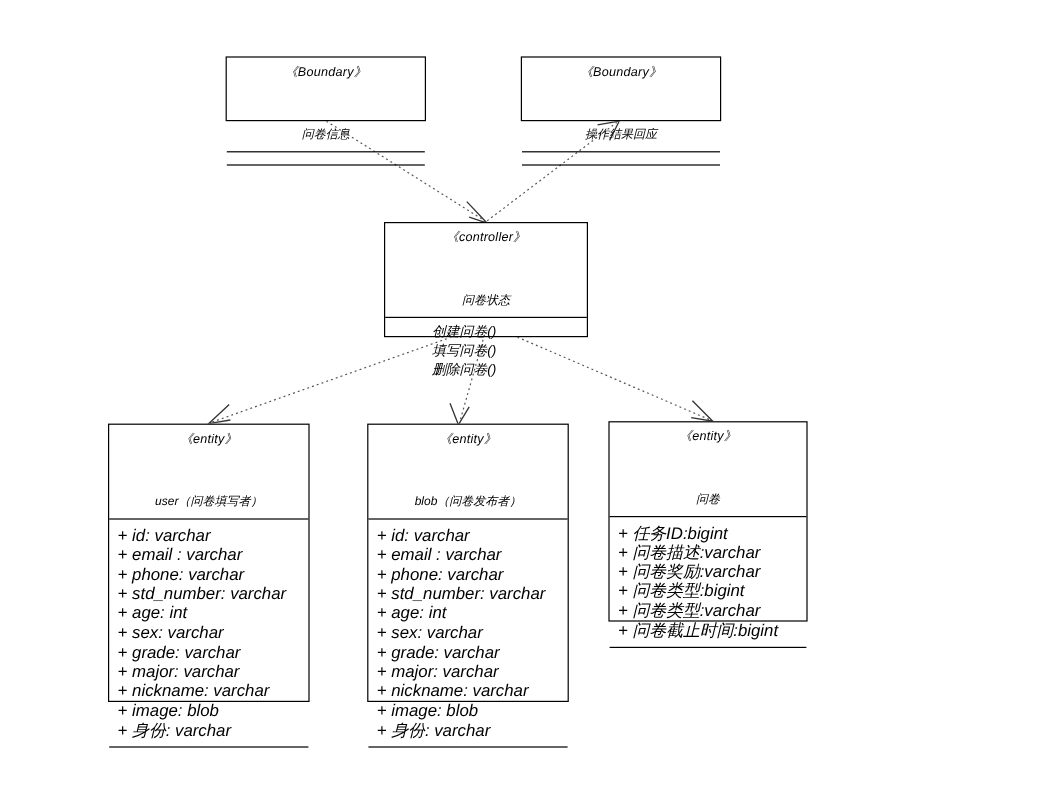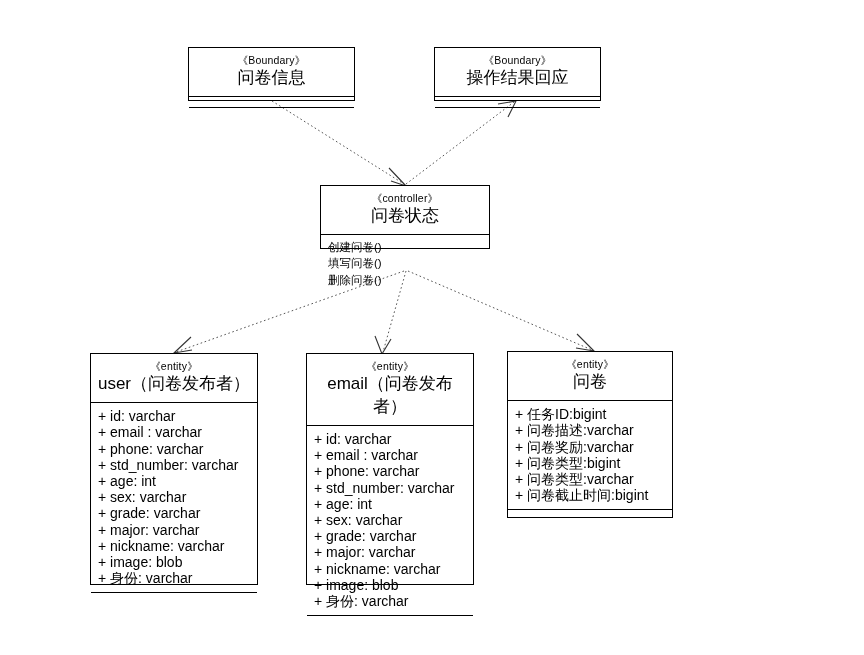--- a/index.html
+++ b/index.html
@@ -1,26 +1,26 @@
 <!DOCTYPE html>
 <html><head>
 <meta charset="utf-8">
 <style>
   html,body{margin:0;padding:0;background:#ffffff;}
   body{width:864px;height:655px;position:relative;overflow:hidden;
        font-family:"Liberation Sans","DejaVu Sans",sans-serif;color:#000;}
-  #canvas{position:absolute;left:0;top:0;width:864px;height:655px;}
+  #canvas{position:absolute;left:0;top:0;width:864px;height:655px;font-style:italic;}
   svg.edges{position:absolute;left:0;top:0;width:864px;height:655px;pointer-events:none;}
 
   .uml-box{position:absolute;box-sizing:border-box;border:1px solid #000;background:#fff;}
   .compartment{box-sizing:border-box;border-bottom:1px solid #000;}
-  .compartment.last{border-bottom:none;}
+  .compartment.last{border-bottom:none;margin-left:32px;}
   .head{text-align:center;padding:5px 4px 6px 4px;line-height:1.35;}
   .stereo{font-size:10.5px;letter-spacing:.2px;}
-  .cname{font-size:17px;}
+  .cname{font-size:10px;margin-top:39px;}
   .members{padding:5px 6px 6px 7px;}
   .member{font-size:14px;line-height:16.2px;white-space:nowrap;}
   .ops{padding:4px 6px 5px 7px;}
   .op{font-size:11.5px;line-height:16.2px;white-space:nowrap;}
   .empty-strip{height:11px;}
   .empty-block{}
 </style>
 </head>
 <body>
 
@@ -65,57 +65,57 @@
 
   <div class="uml-box" style="left:434px;top:47px;width:167px;height:54px;">
     <div class="compartment head">
       <div class="stereo">《Boundary》</div>
       <div class="cname">操作结果回应</div>
     </div>
     <div class="compartment empty-strip"></div>
     <div class="compartment last empty-strip"></div>
   </div>
 
-  <div class="uml-box" style="left:320px;top:185px;width:170px;height:64px;">
+  <div class="uml-box" style="left:320px;top:185px;width:170px;height:96px;">
     <div class="compartment head">
       <div class="stereo">《controller》</div>
       <div class="cname">问卷状态</div>
     </div>
     <div class="compartment last ops">
       <div class="op">创建问卷()</div>
       <div class="op">填写问卷()</div>
       <div class="op">删除问卷()</div>
     </div>
   </div>
 
   <div class="uml-box" style="left:90px;top:353px;width:168px;height:232px;">
     <div class="compartment head">
       <div class="stereo">《entity》</div>
-      <div class="cname">user（问卷发布者）</div>
+      <div class="cname">user（问卷填写者）</div>
     </div>
     <div class="compartment members">
       <div class="member">+ id: varchar</div>
       <div class="member">+ email : varchar</div>
       <div class="member">+ phone: varchar</div>
       <div class="member">+ std_number: varchar</div>
       <div class="member">+ age: int</div>
       <div class="member">+ sex: varchar</div>
       <div class="member">+ grade: varchar</div>
       <div class="member">+ major: varchar</div>
       <div class="member">+ nickname: varchar</div>
       <div class="member">+ image: blob</div>
       <div class="member">+ 身份: varchar</div>
     </div>
     <div class="compartment last empty-block" style="height:38px;"></div>
   </div>
 
   <div class="uml-box" style="left:306px;top:353px;width:168px;height:232px;">
     <div class="compartment head">
       <div class="stereo">《entity》</div>
-      <div class="cname">email（问卷发布者）</div>
+      <div class="cname">blob（问卷发布者）</div>
     </div>
     <div class="compartment members">
       <div class="member">+ id: varchar</div>
       <div class="member">+ email : varchar</div>
       <div class="member">+ phone: varchar</div>
       <div class="member">+ std_number: varchar</div>
       <div class="member">+ age: int</div>
       <div class="member">+ sex: varchar</div>
       <div class="member">+ grade: varchar</div>
       <div class="member">+ major: varchar</div>

